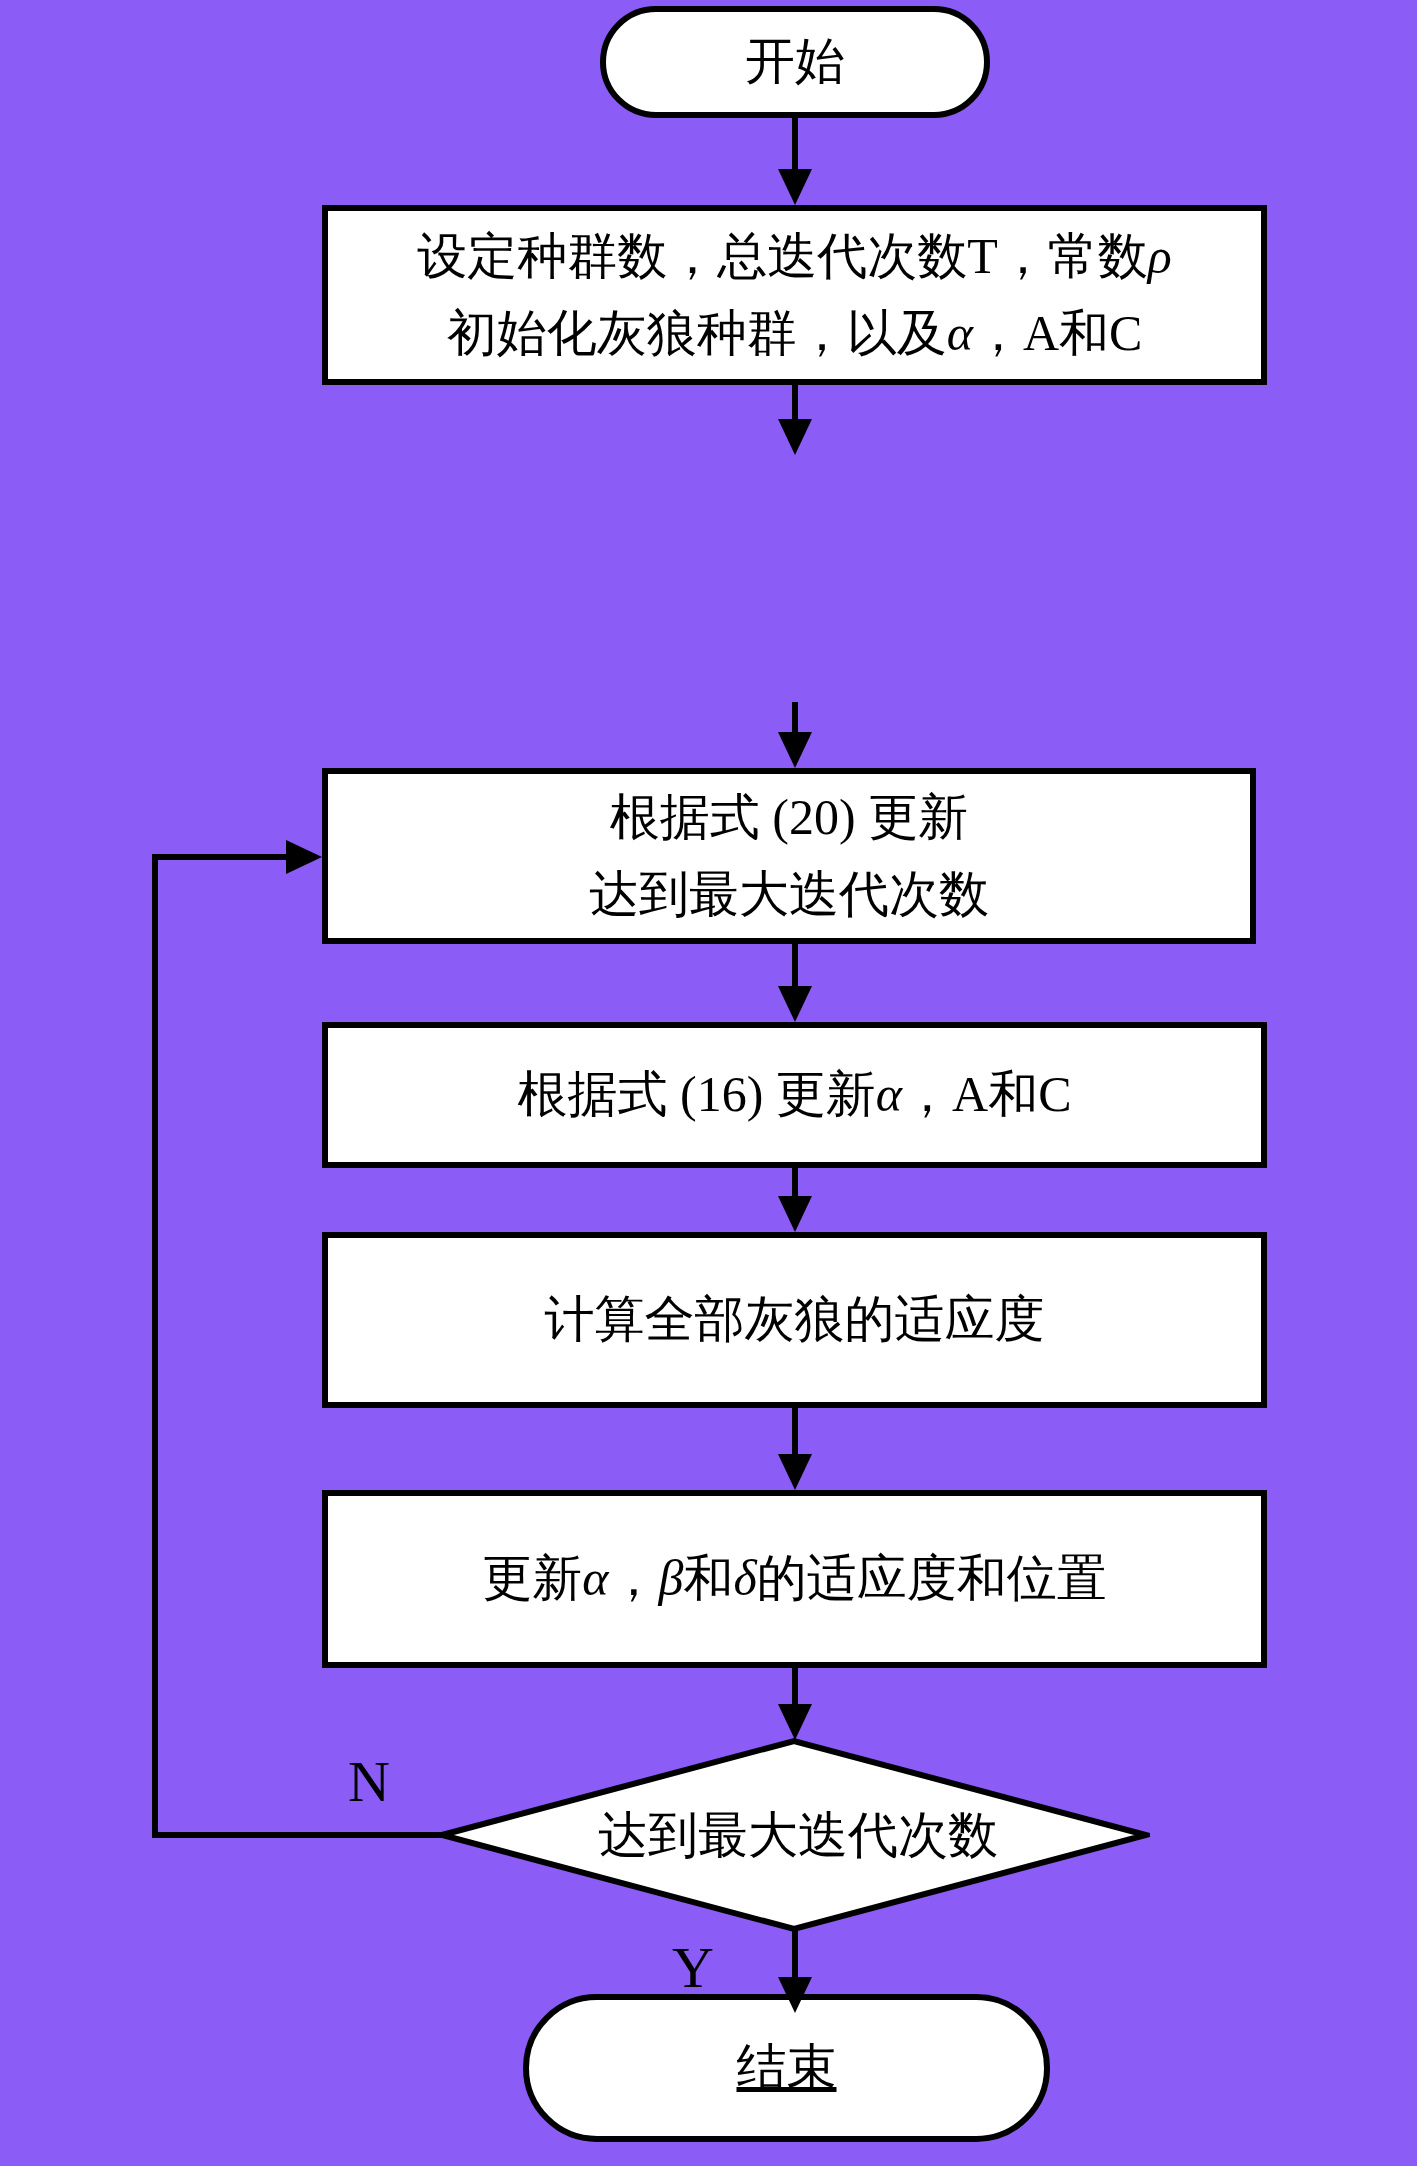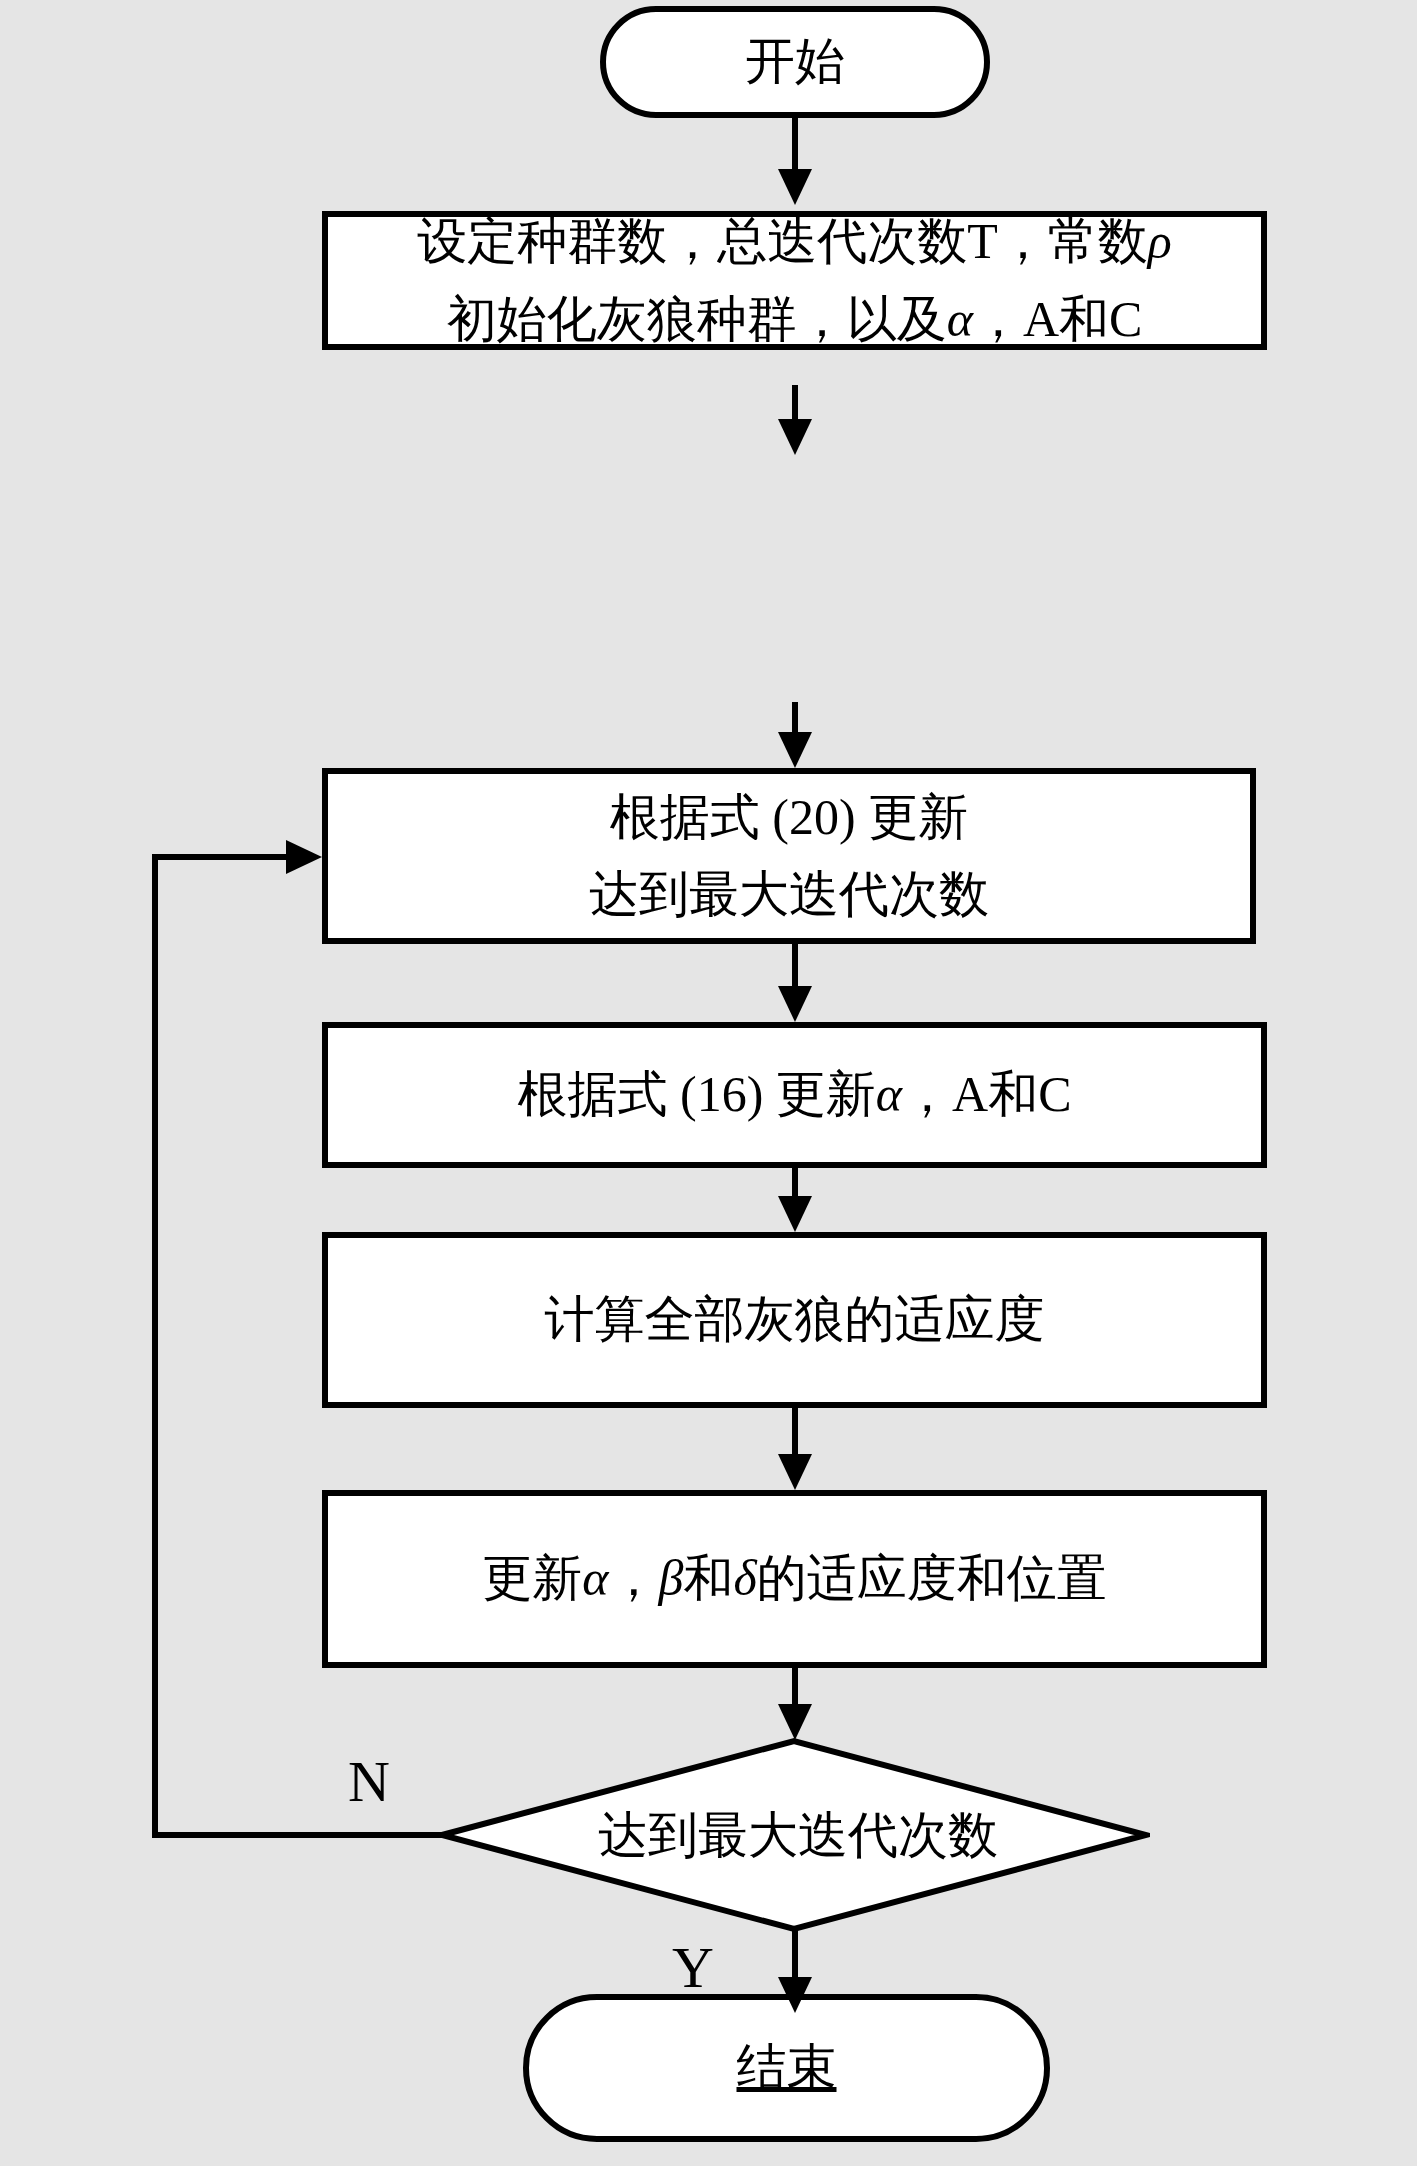--- a/index.html
+++ b/index.html
@@ -1,30 +1,30 @@
 <!DOCTYPE html>
 <html><head>
 <meta charset="utf-8">
 <style>
   html,body { margin:0; padding:0; background:#ffffff; }
   .canvas {
-    position:relative; width:1417px; height:2166px; background:#e5e5e5;
+    position:relative; width:1417px; height:2166px; background:#8b5cf6;
     color:#000; font-family:"Liberation Serif","DejaVu Serif",serif;
     overflow:hidden;
   }
   .node {
     position:absolute; box-sizing:border-box; border:6px solid #000;
     background:#fff; display:flex; flex-direction:column;
     align-items:center; justify-content:center; text-align:center;
     font-size:50px; line-height:1.55; white-space:nowrap;
   }
   .terminator { border-radius:80px; }
   
   #start { left:600px; top:6px;    width:390px; height:112px; }
-  #box1  { left:322px; top:211px;  width:945px; height:139px; }
+  #box1  { left:322px; top:205px;  width:945px; height:180px; }
   #box2  { left:322px; top:455px;  width:945px; height:247px; }
   #box3  { left:322px; top:768px;  width:934px; height:176px; }
   #box4  { left:322px; top:1022px; width:945px; height:146px;justify-content:center; }
   #box5  { left:322px; top:1232px; width:945px; height:176px;text-align:right; }
   #box6  { left:322px; top:1490px; width:945px; height:178px; }
   #end   { left:523px; top:1994px; width:527px; height:148px;text-decoration:underline; }
 
   #diamond-wrap { position:absolute; left:438px; top:1737px; width:712px; height:196px; }
   #diamond-wrap svg { display:block; }
   #diamond-text {

